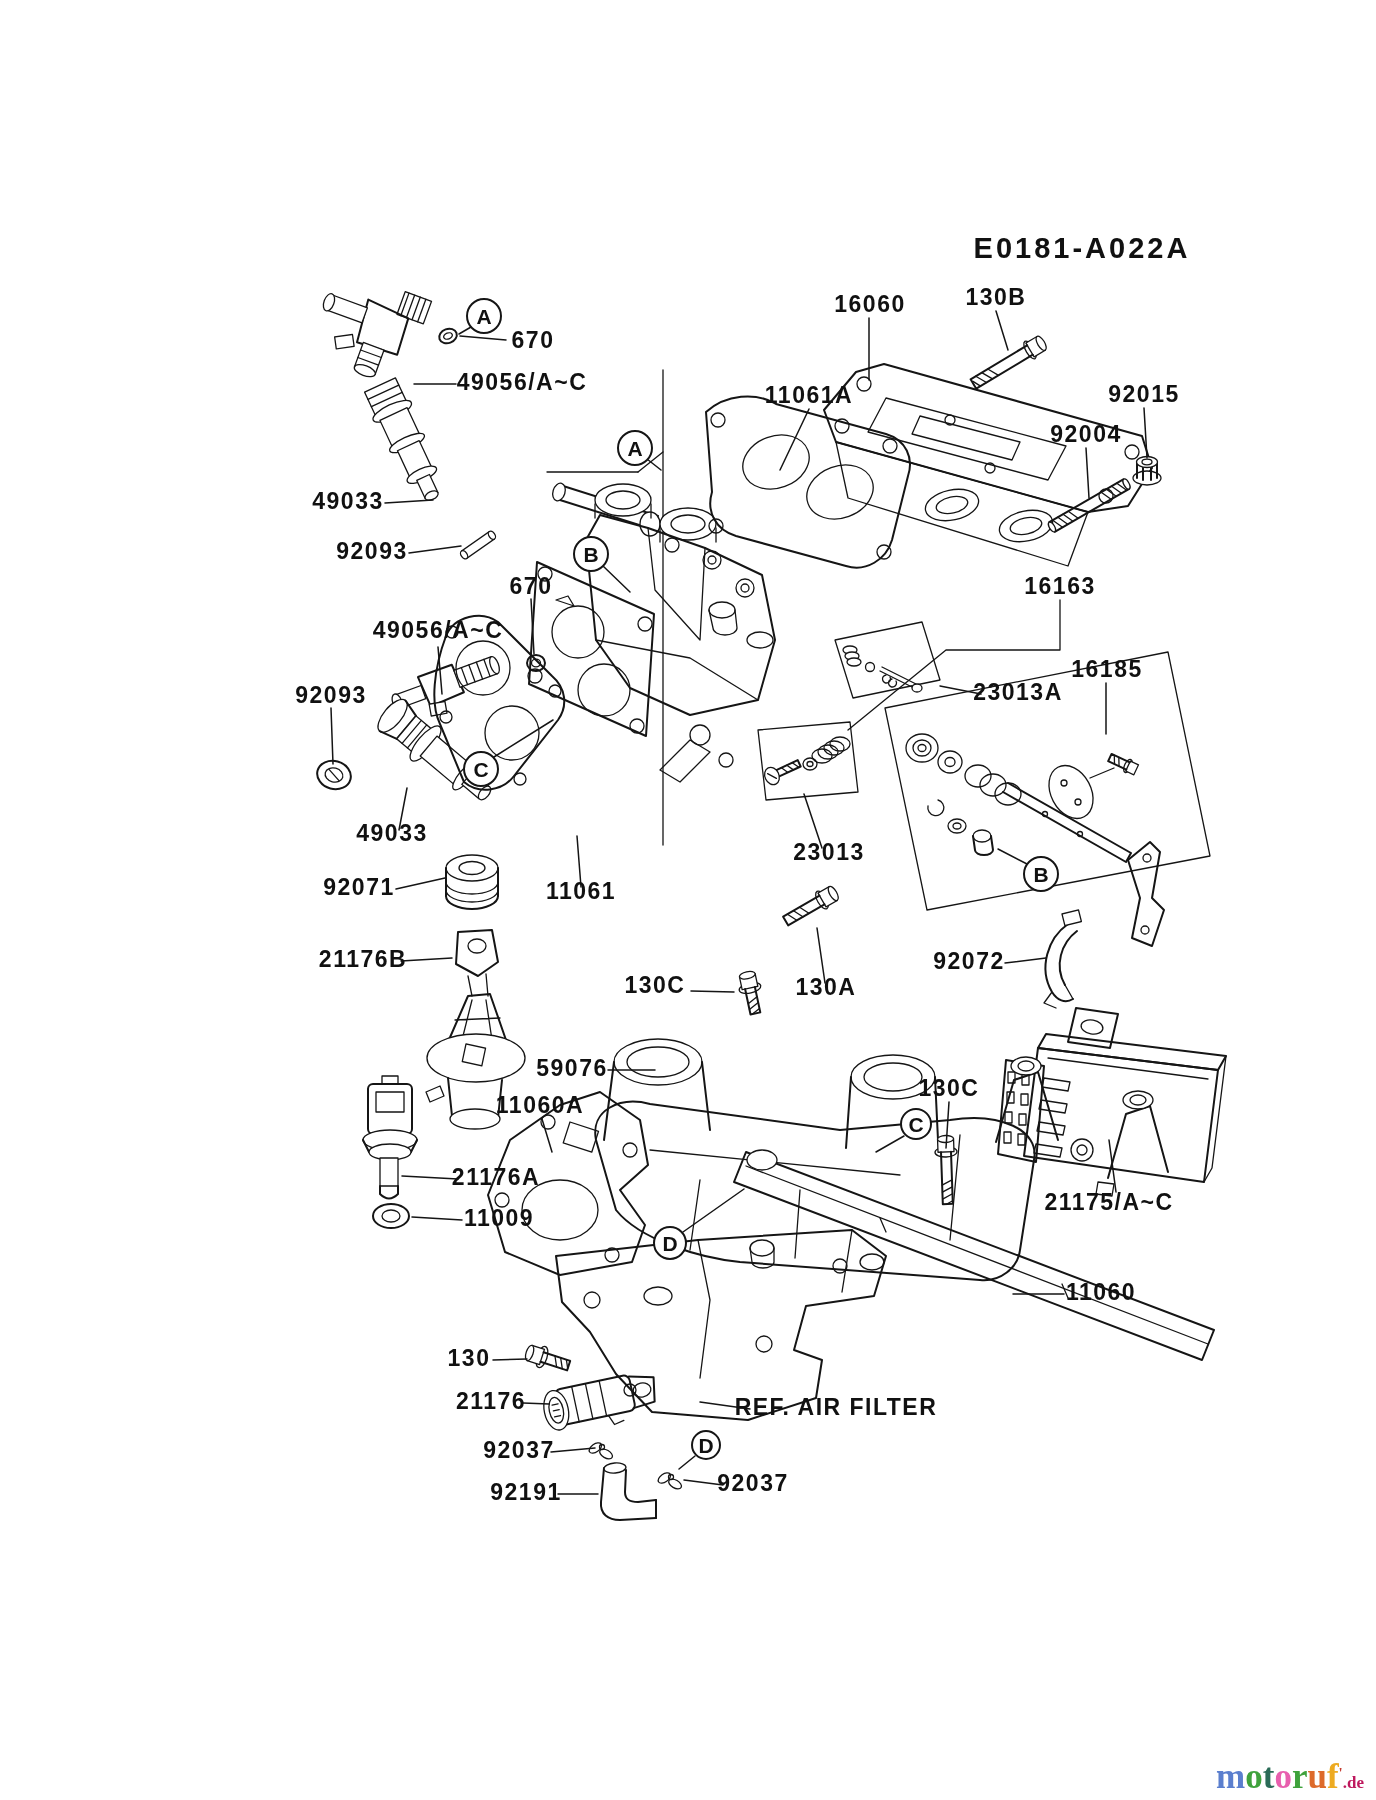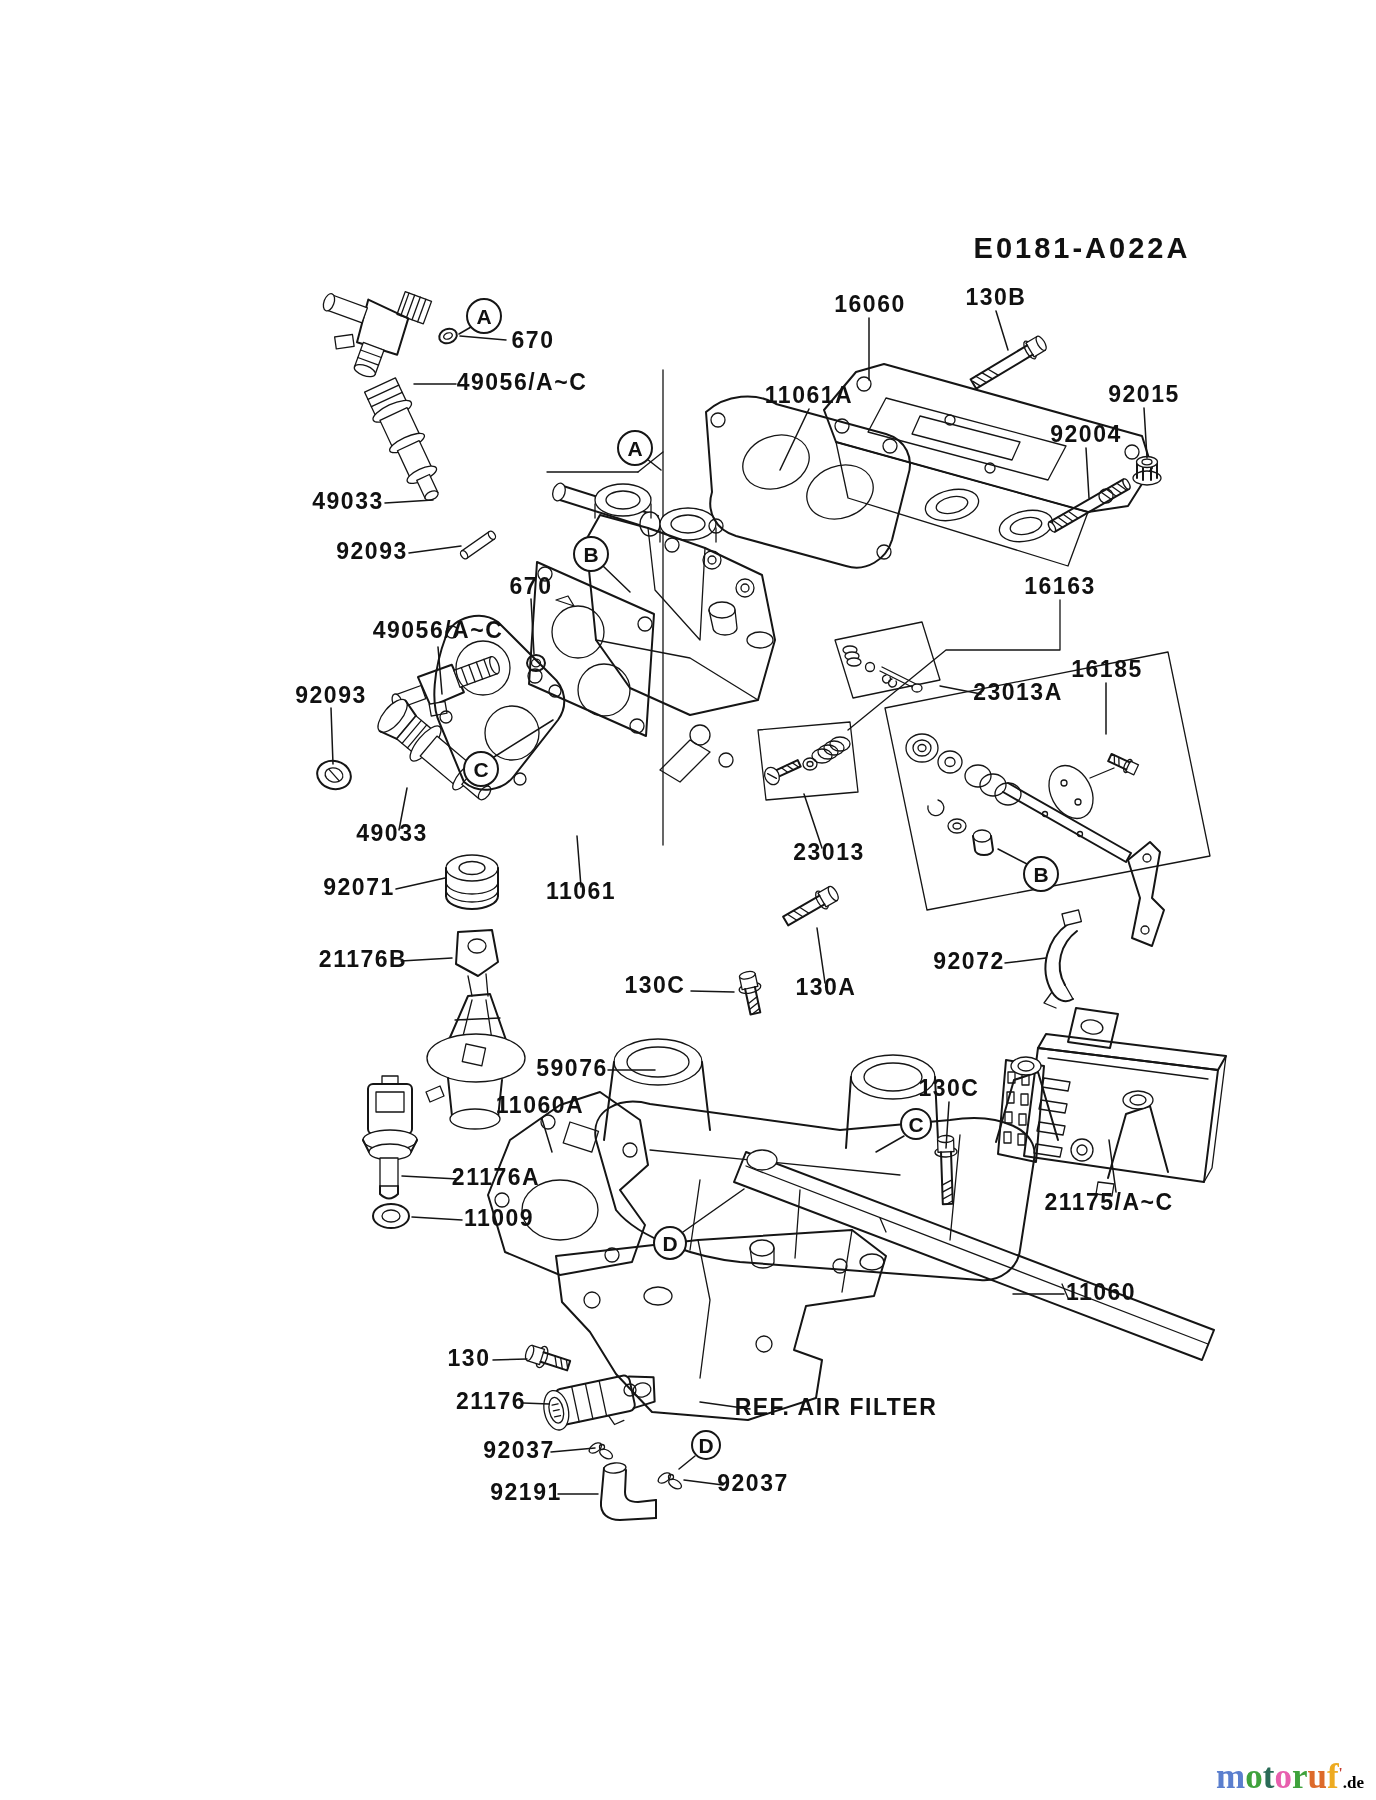--- a/index.html
+++ b/index.html
@@ -9,21 +9,21 @@
   .ln{fill:none;stroke:#151515;stroke-width:2;stroke-linejoin:round;stroke-linecap:round;}
   .tn{fill:none;stroke:#151515;stroke-width:1.3;stroke-linejoin:round;stroke-linecap:round;}
   .ld{fill:none;stroke:#151515;stroke-width:1.5;stroke-linecap:round;}
   .wh{fill:#ffffff;stroke:#151515;stroke-width:2;stroke-linejoin:round;}
   .whtn{fill:#ffffff;stroke:#151515;stroke-width:1.3;stroke-linejoin:round;}
   .lbl{font:bold 23px "Liberation Sans",sans-serif;letter-spacing:1.5px;fill:#111;text-anchor:middle;}
   .title{font:bold 29px "Liberation Sans",sans-serif;letter-spacing:3px;fill:#111;text-anchor:middle;}
   .co-t{font:bold 21px "Liberation Sans",sans-serif;fill:#111;text-anchor:middle;}
   .watermark{position:absolute;right:12px;bottom:6px;font-family:"Liberation Serif",serif;
              font-weight:bold;font-size:35px;line-height:1;}
-  .watermark .de{font-size:17px;color:#000000;font-weight:bold;}
+  .watermark .de{font-size:17px;color:#be185d;font-weight:bold;}
   .watermark .mk{font-size:15px;color:#c43a2f;vertical-align:10px;}
 </style>
 </head>
 <body>
 
 <div class="stage">
 <svg width="1376" height="1800" viewBox="0 0 1376 1800">
 
   <g>
     <line class="tn" x1="663" y1="370" x2="663" y2="845"></line>

